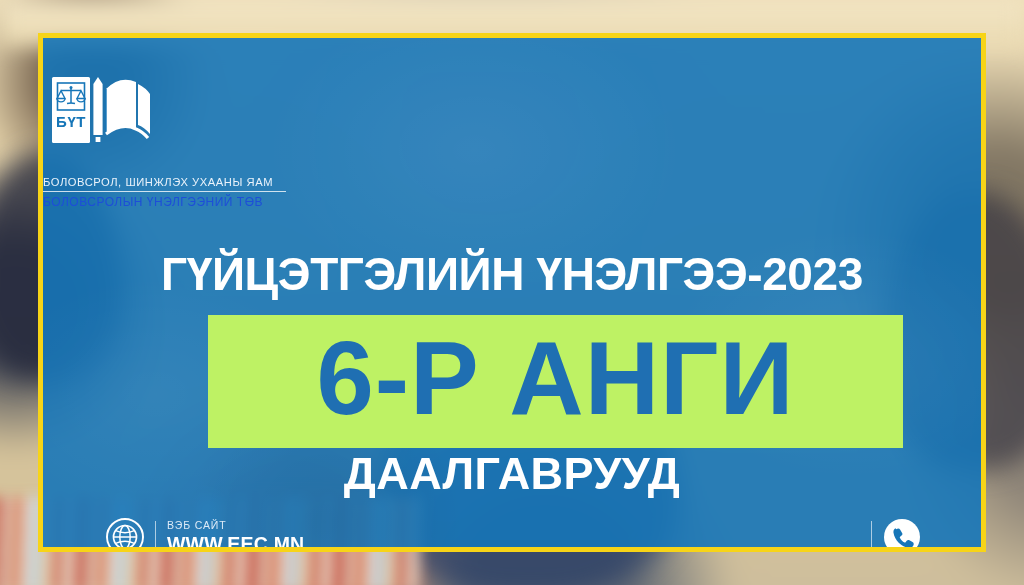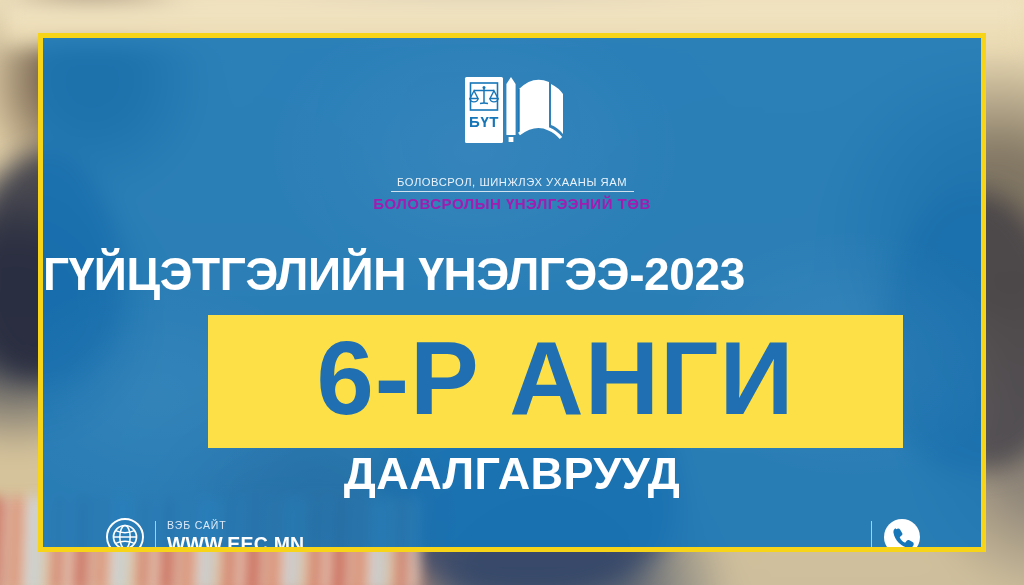--- a/index.html
+++ b/index.html
@@ -78,21 +78,20 @@
       radial-gradient(ellipse 200px 200px at 30% 95%, rgba(0,0,0,0.07) 0%, rgba(0,0,0,0) 70%);
     pointer-events: none;
   }
 
   
   .logo-block {
     position: absolute;
     left: 0; right: 0; top: 33px;
     display: flex;
     flex-direction: column;
-    align-items: center;
   }
   .logo-mark {
     width: 112px;
     height: 84px;
     display: block;
   }
   .ministry-line {
     margin-top: 21px;
     font-size: 11.2px;
     letter-spacing: .55px;
@@ -100,44 +99,45 @@
     font-weight: 400;
     white-space: nowrap;
   }
   .logo-rule {
     width: 243px;
     height: 1px;
     background: rgba(255,255,255,0.78);
     margin: 3px 0 3px;
   }
   .center-name {
-    font-size: 15px;
+    font-size: 12px;
     letter-spacing: .5px;
-    color: #a21caf;
-    font-weight: 700;
+    color: #1d4ed8;
+    font-weight: 400;
     white-space: nowrap;
   }
 
   
   .headline {
     position: absolute;
     left: 0; right: 0; top: 209px;
+    text-align: center;
     font-size: 46px;
     font-weight: 700;
     color: #ffffff;
     letter-spacing: -0.4px;
     white-space: nowrap;
   }
 
   
   .grade-band {
     position: absolute;
     left: 165px; top: 277px;
     width: 695px; height: 133px;
-    background: #fde047;
+    background: #bef264;
     display: flex;
     align-items: center;
     justify-content: center;
   }
   .grade-text {
     font-size: 103px;
     line-height: 1;
     font-weight: 700;
     color: #1F6FB2;
     letter-spacing: 1px;

